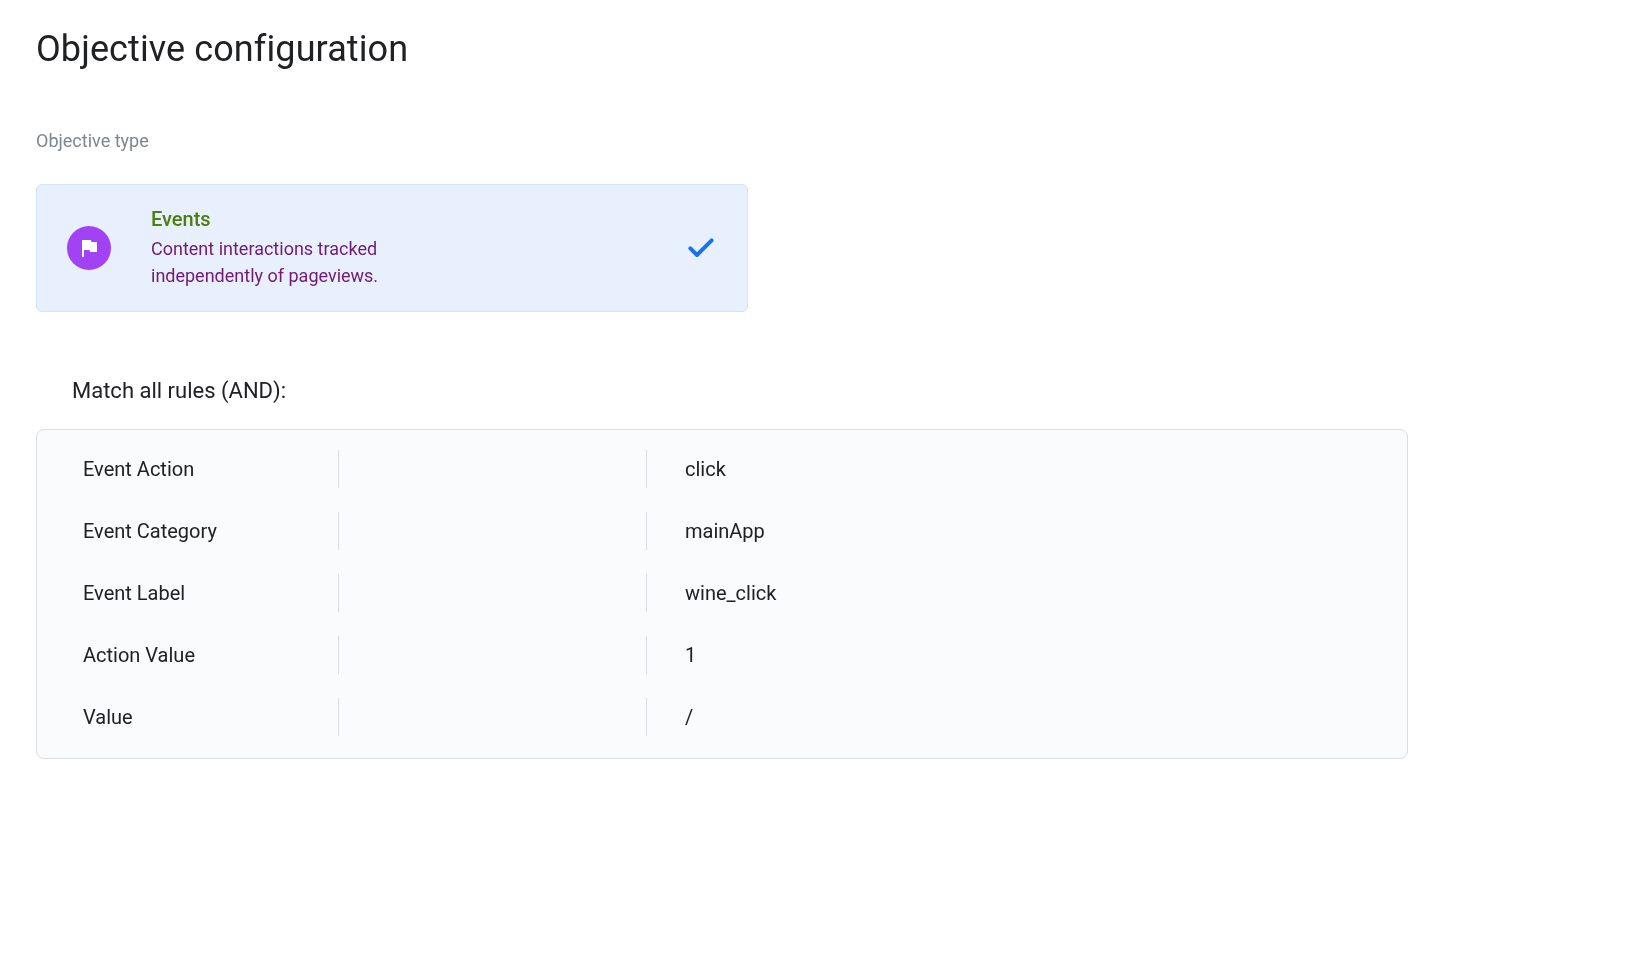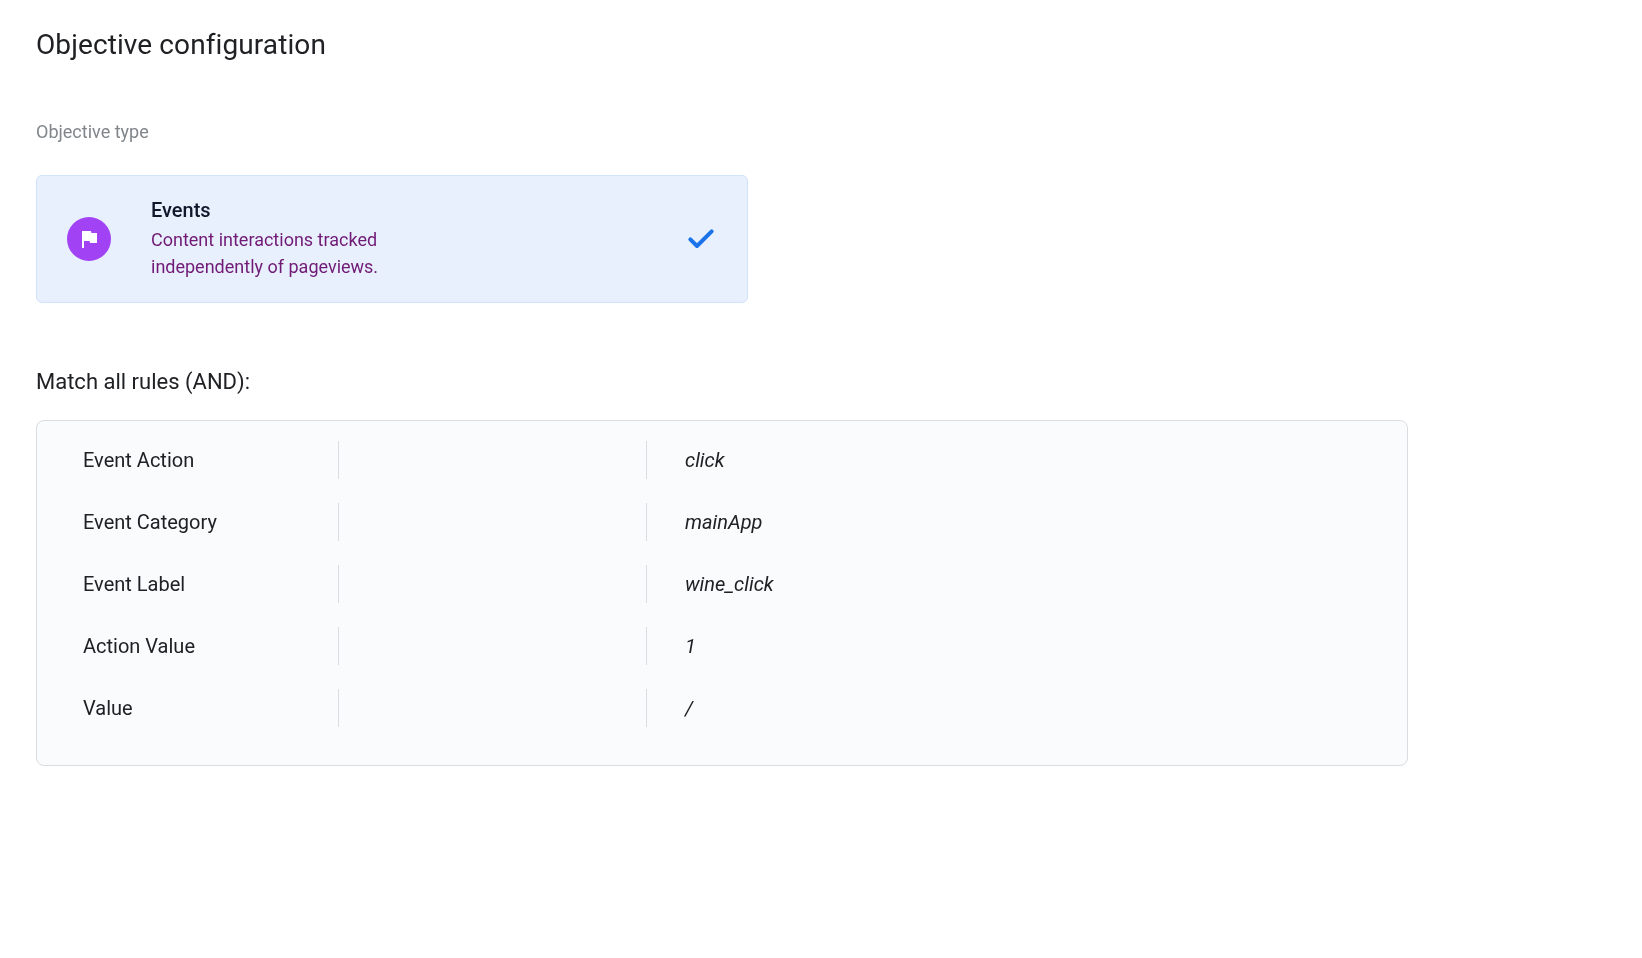--- a/index.html
+++ b/index.html
@@ -8,21 +8,21 @@
       padding: 0;
     }
     body {
       font-family: 'Google Sans', Roboto, Arial, sans-serif;
       background: #ffffff;
       padding: 28px 36px;
       color: #202124;
       font-size: 14px;
     }
     .page-title {
-      font-size: 28px;
+      font-size: 36px;
       font-weight: 400;
       color: #202124;
       margin-bottom: 60px;
       letter-spacing: 0.1px;
     }
     .section-label {
       font-size: 18px;
       color: #80868b;
       font-weight: 400;
       margin-bottom: 33px;
@@ -52,21 +52,21 @@
       width: 24px;
       height: 24px;
       fill: #ffffff;
     }
     .type-text {
       flex: 1;
     }
     .type-title {
       font-size: 20px;
       font-weight: 500;
-      color: #0f172a;
+      color: #4d7c0f;
       margin-bottom: 4px;
     }
     .type-desc {
       font-size: 18px;
       line-height: 1.5;
       color: #701a75;
       font-weight: 400;
       max-width: 340px;
     }
     .type-check {
@@ -81,26 +81,27 @@
       fill: none;
       stroke-linecap: round;
       stroke-linejoin: round;
     }
     .rules-heading {
       font-size: 22px;
       font-weight: 400;
       color: #202124;
       margin-top: 66px;
       margin-bottom: 26px;
+      margin-left: 36px;
     }
     .rules-box {
       border: 1px solid #dadce0;
       border-radius: 8px;
       background: #fafbfc;
-      padding: 8px 0 26px 0;
+      padding: 8px 0 10px 0;
       width: 100%;
       max-width: 1372px;
     }
     .rule-row {
       display: flex;
       align-items: center;
       height: 62px;
       font-size: 20px;
       color: #202124;
     }
@@ -109,21 +110,20 @@
       padding-left: 46px;
       position: relative;
     }
     .rule-col-op {
       width: 308px;
       position: relative;
     }
     .rule-col-val {
       flex: 1;
       padding-left: 38px;
-      font-style: italic;
     }
     .vsep {
       position: absolute;
       right: 0;
       top: 50%;
       transform: translateY(-50%);
       width: 1px;
       height: 38px;
       background: #dadce0;
     }

